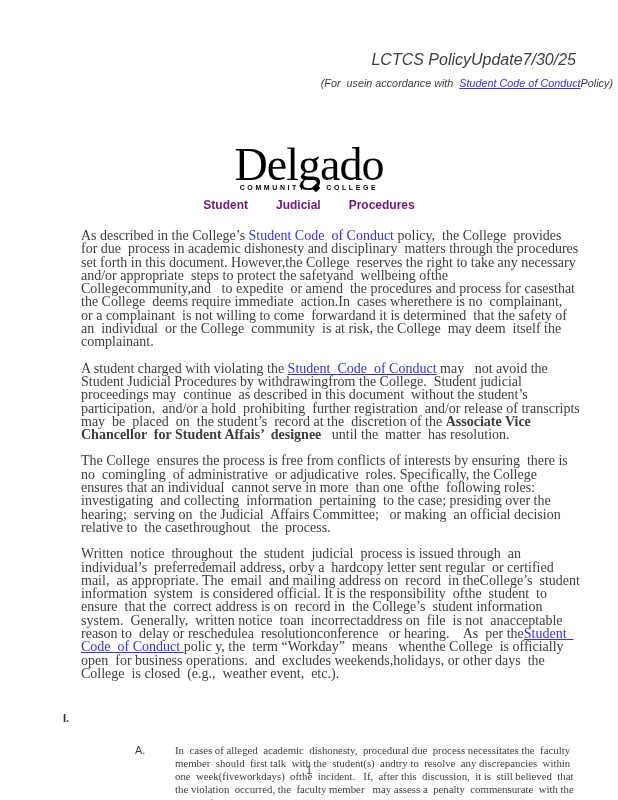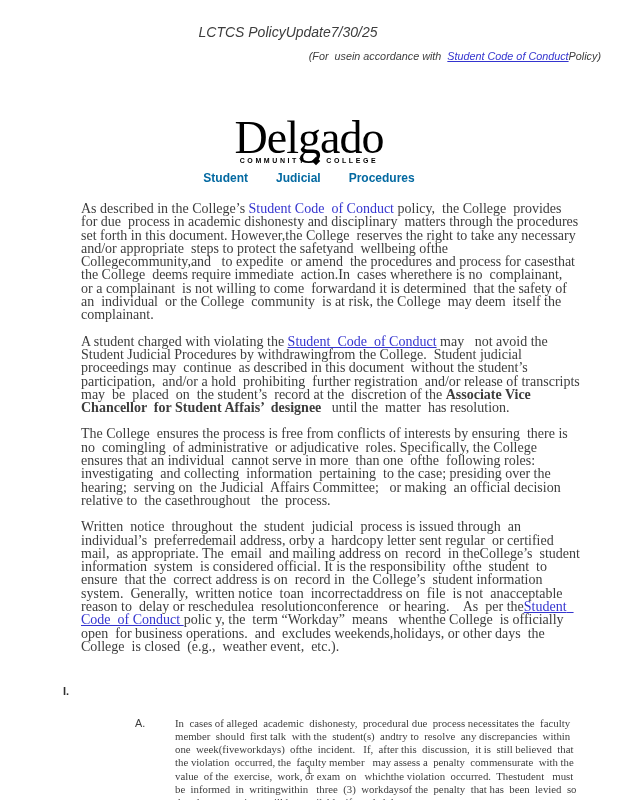--- a/index.html
+++ b/index.html
@@ -6,41 +6,41 @@
   .page{
     position:relative;
     width:618px;height:800px;
     background:#ffffff;
     font-family:"Liberation Sans",sans-serif;
     color:var(--text-color,#3d3d3d);
     overflow:hidden;
   }
   .hdr-line1{
     padding-top:26px;padding-right:42px;
-    text-align:center;font-style:italic;font-size:14px;line-height:13px;
+    text-align:right;font-style:italic;font-size:16px;line-height:13px;margin-top:27px;
   }
   .hdr-line2{
-    margin-top:11px;padding-right:17px;
+    margin-top:11px;padding-right:5px;
     text-align:right;font-style:italic;font-size:10.8px;line-height:13px;
     white-space:pre-wrap;
   }
   .logo{margin-top:52px;text-align:center;color:#000;}
   .logo-word{
     font-family:"Liberation Serif",serif;
     font-size:46px;line-height:1;letter-spacing:-1px;color:#000;
   }
   .logo-sub{
     margin-top:-4px;
     display:flex;justify-content:center;align-items:center;gap:7px;
     font-size:7px;letter-spacing:2.6px;font-weight:bold;color:#000;
   }
   .diamond{width:6px;height:6px;background:#000;transform:rotate(45deg);flex:none;}
   .doc-title{
     margin-top:7px;text-align:center;
-    font-weight:bold;font-size:12px;word-spacing:6px;color:#0369a1;
+    font-weight:bold;font-size:12px;word-spacing:6px;color:#701a75;
     white-space:pre-wrap;
   }
   .content{padding:17px 38px 0 73px;}
   .para{
     margin:0 0 13px 8px;
     font-size:14px;line-height:13.3px;
     white-space:pre-wrap;
     font-family:Liberation Serif, serif;
   }
   .run-plain{}

